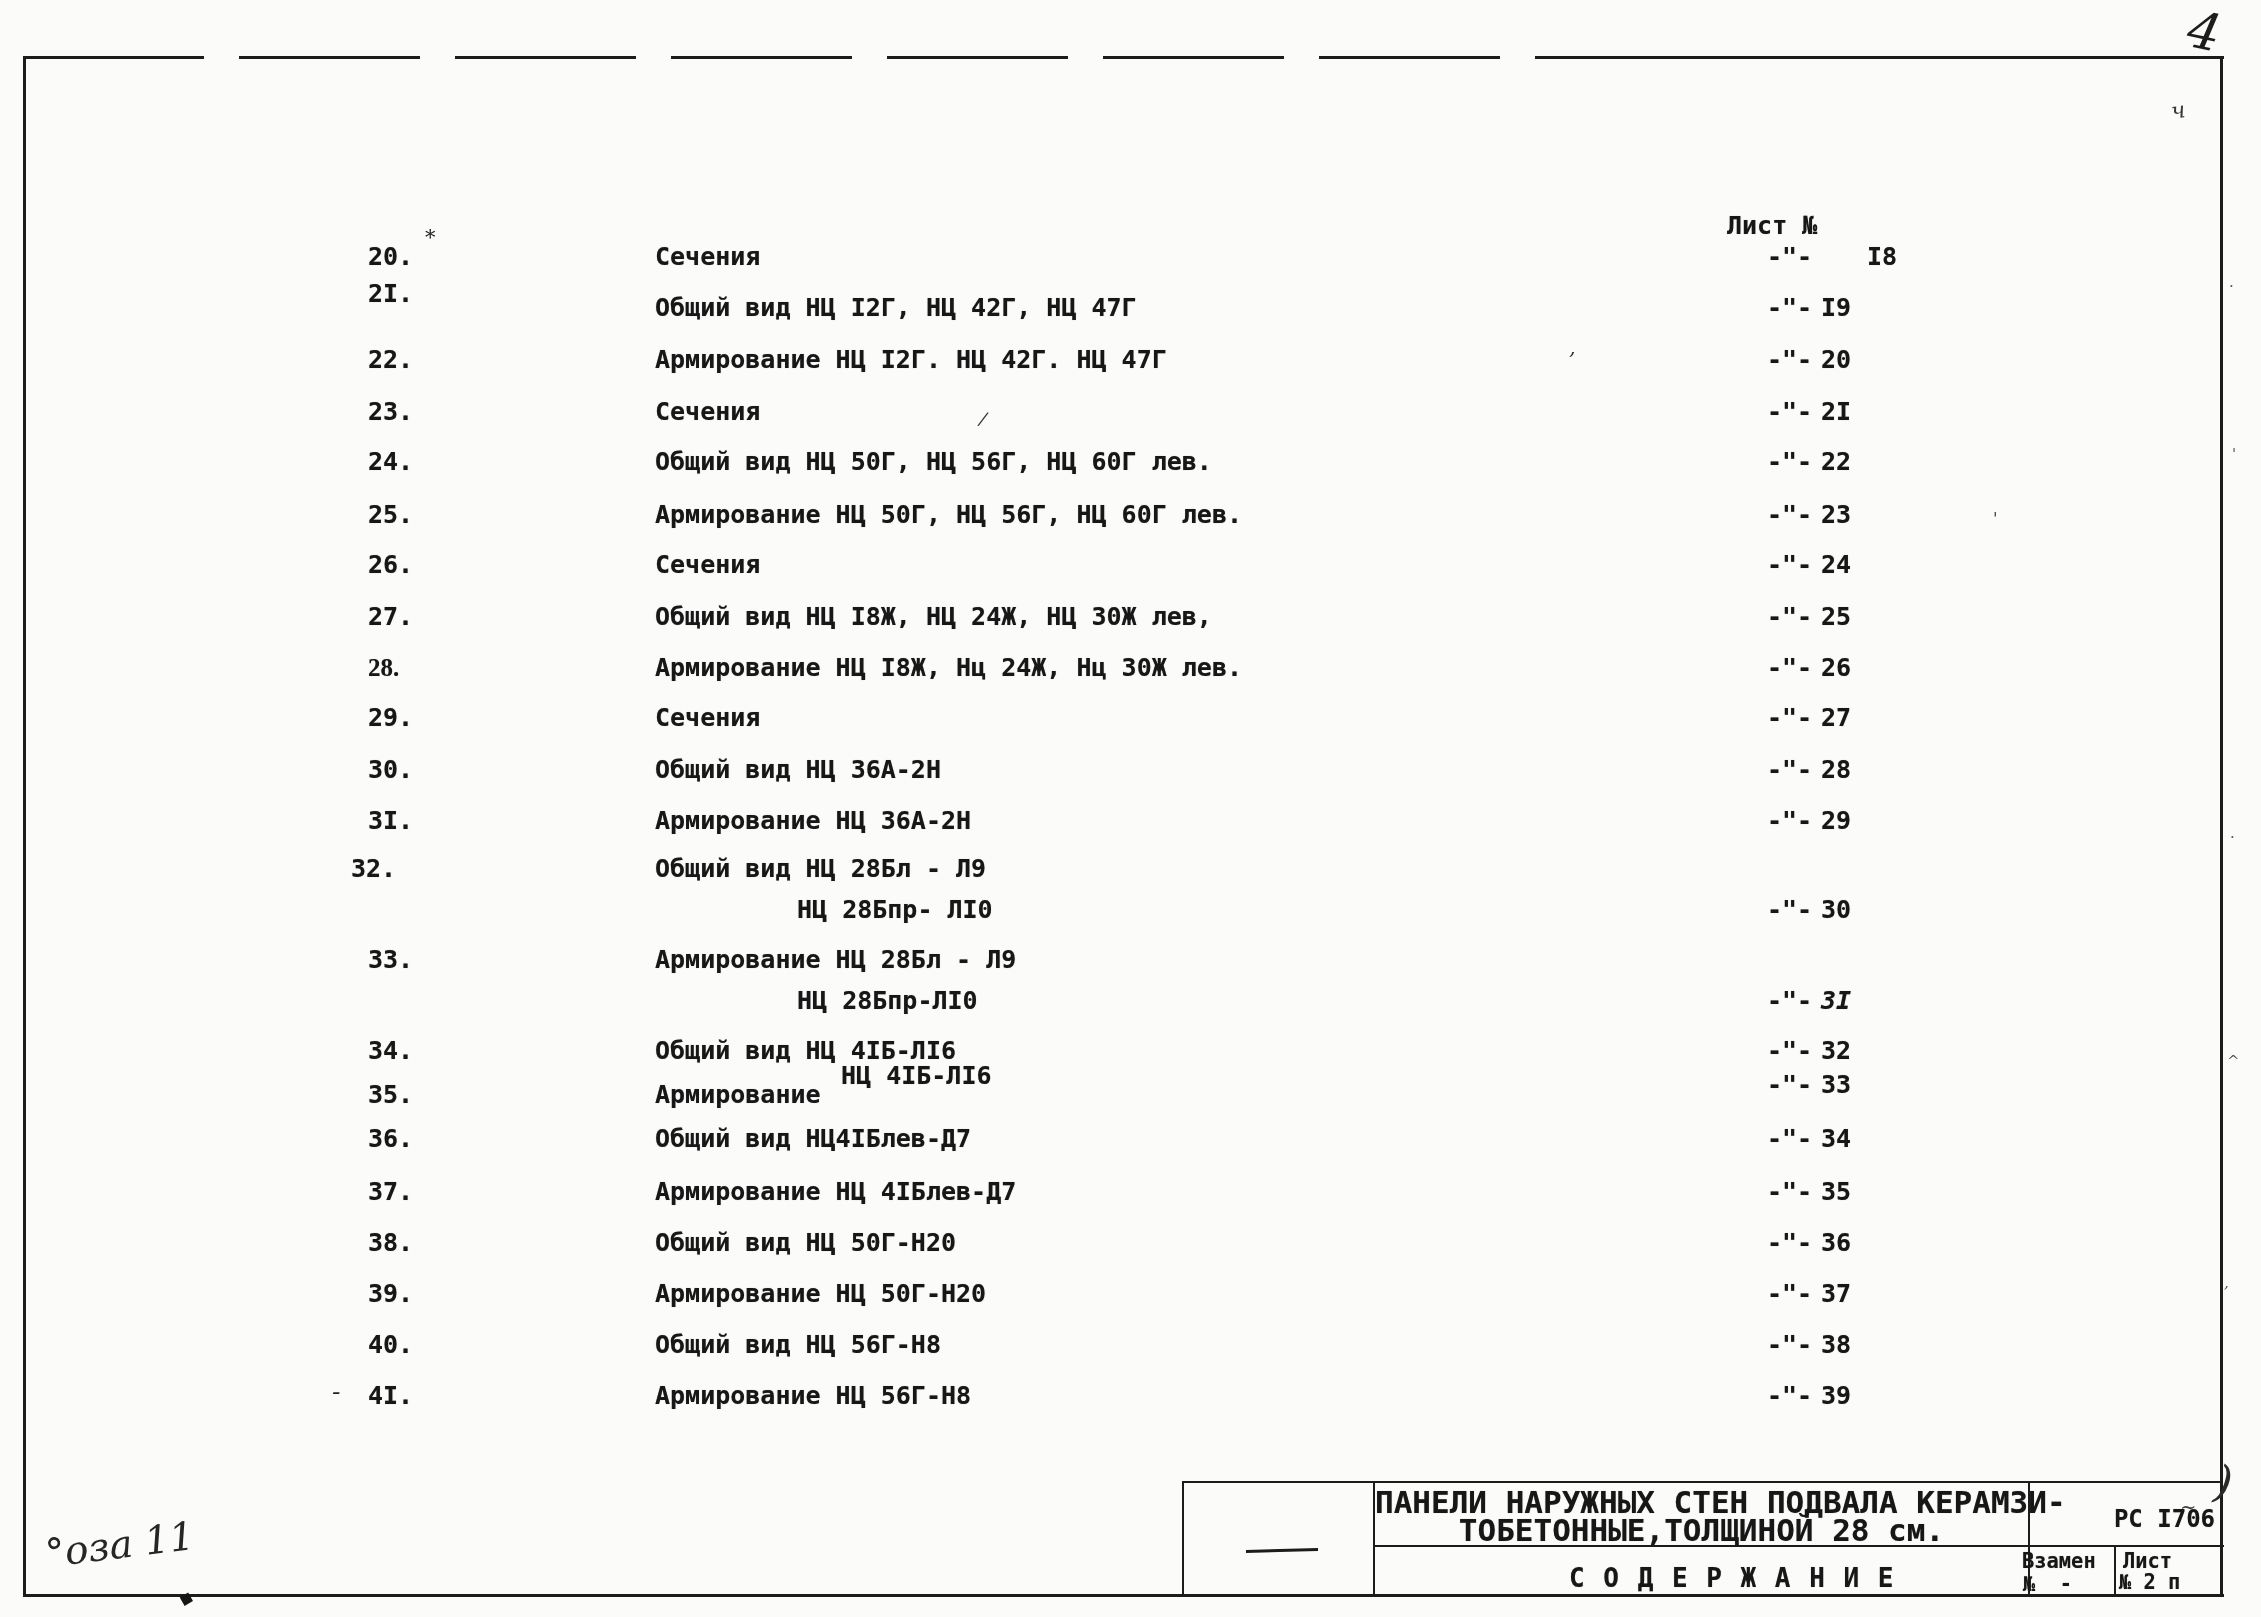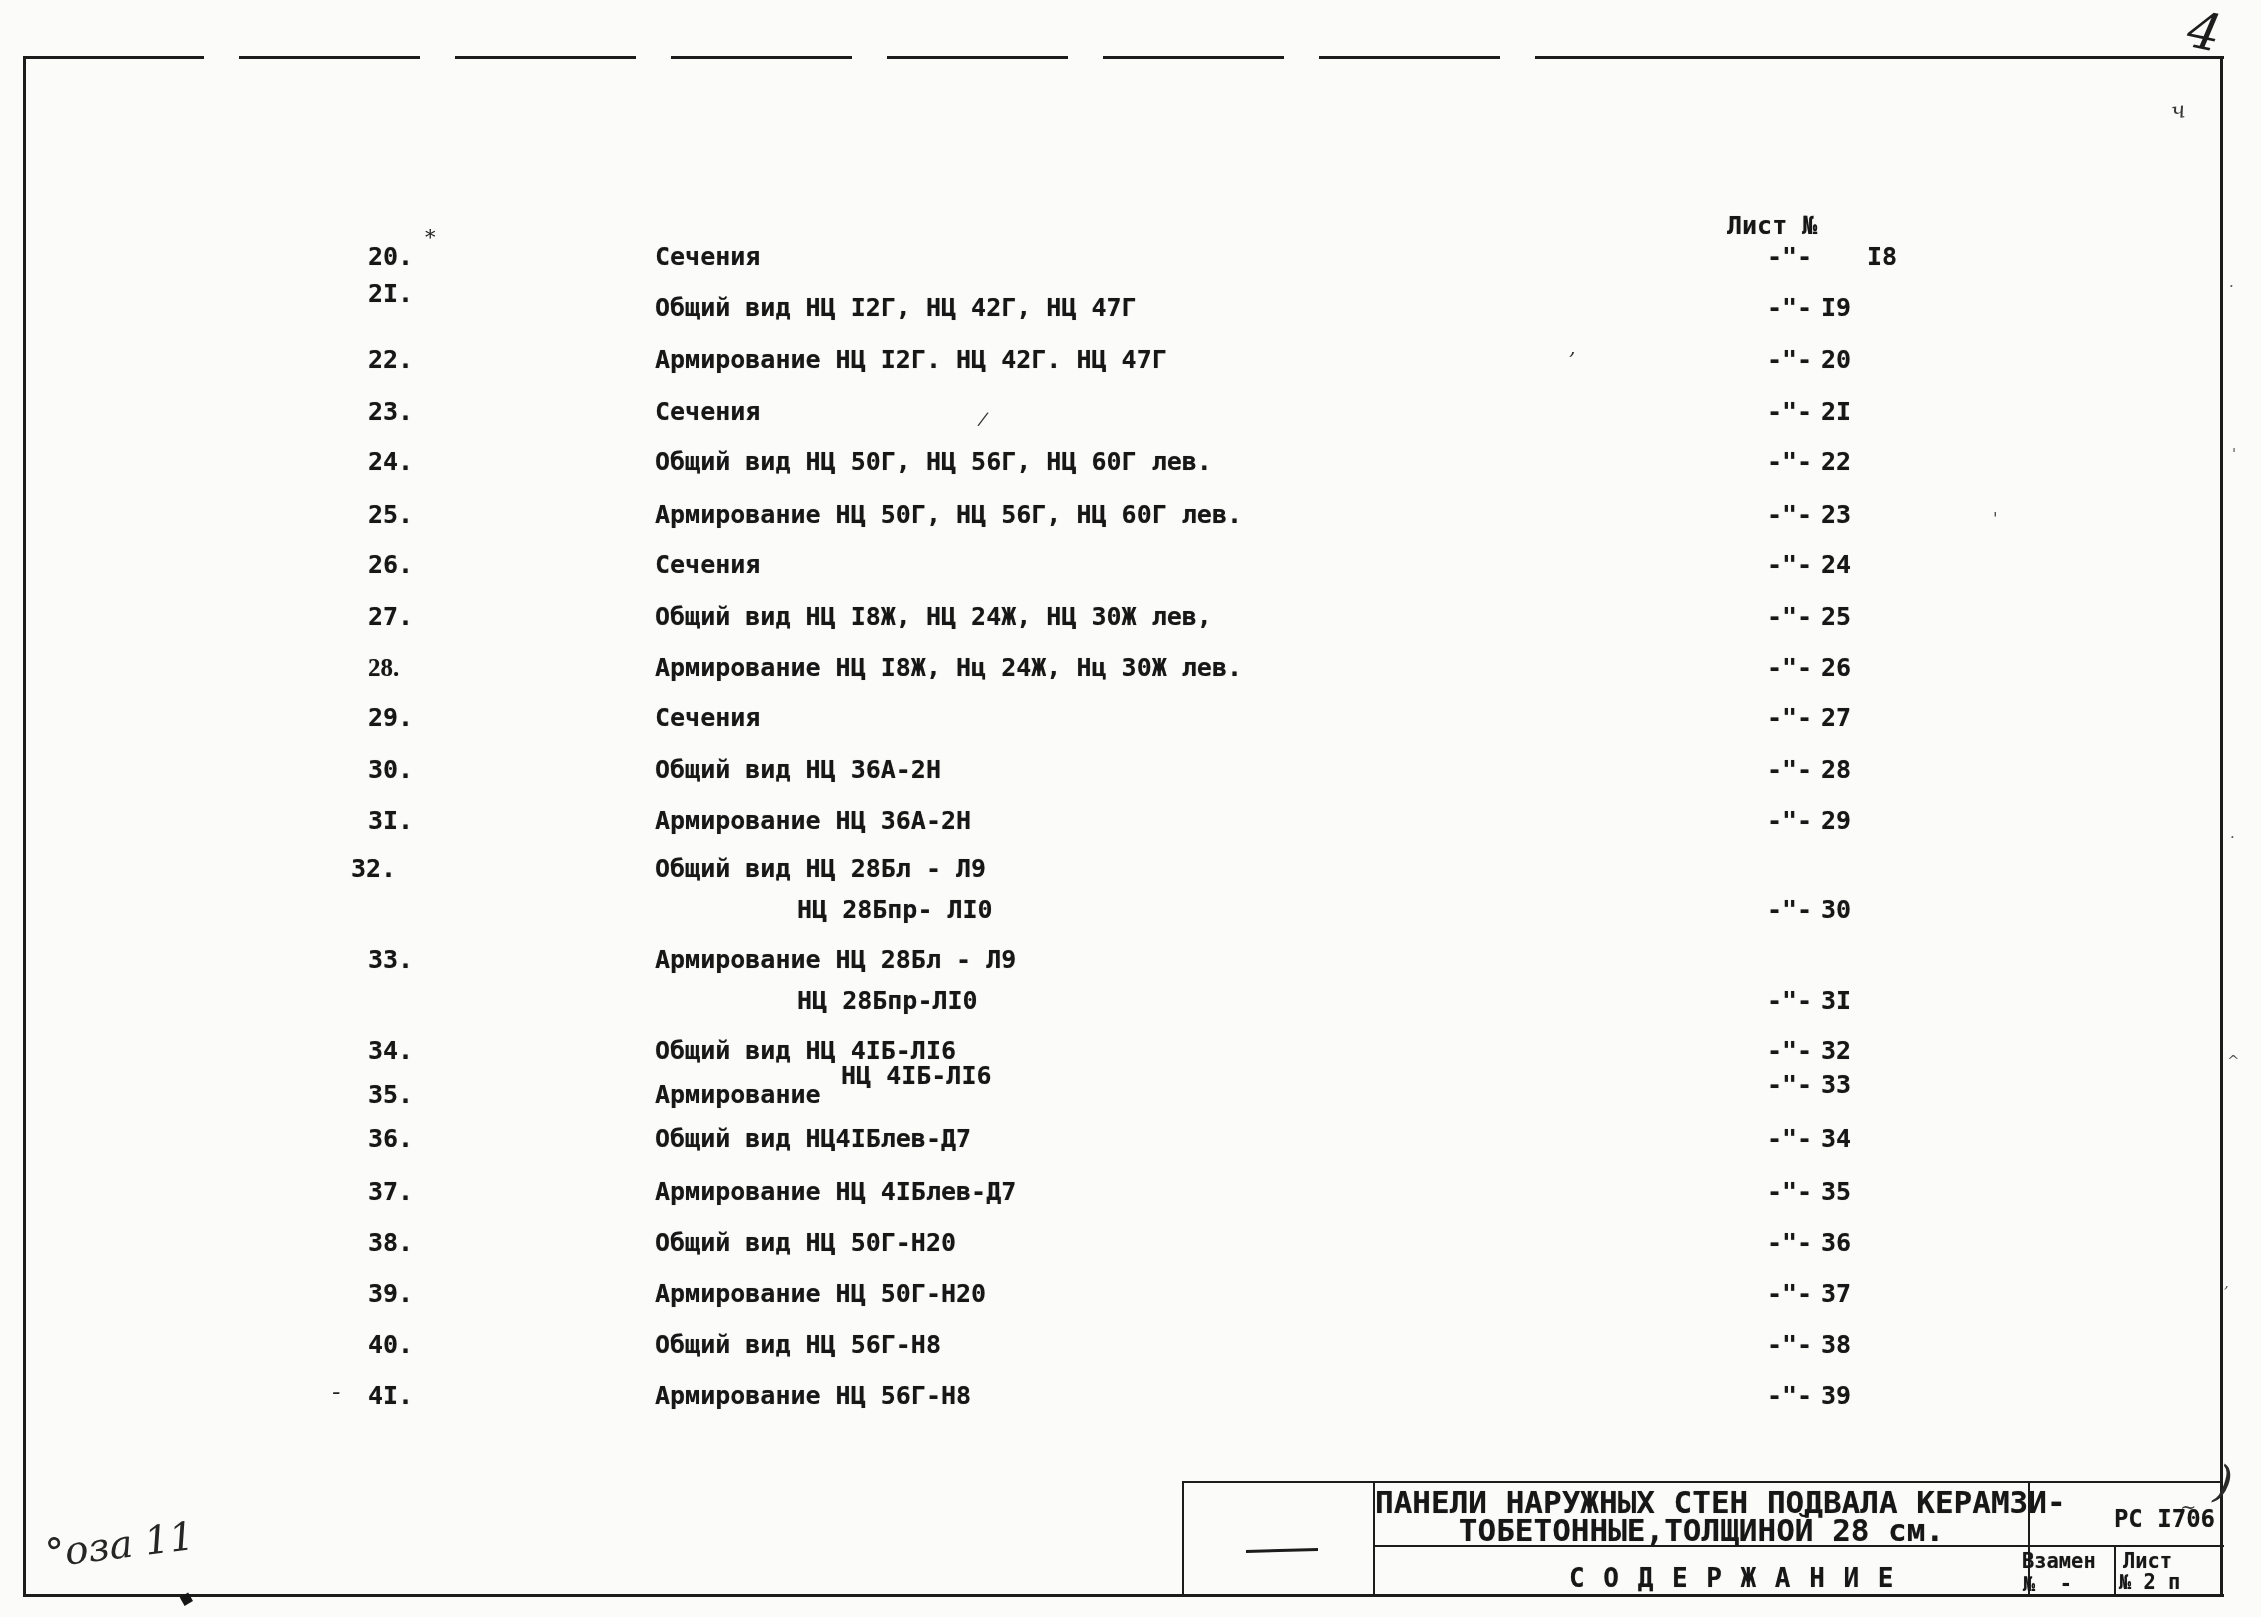--- a/index.html
+++ b/index.html
@@ -114,21 +114,21 @@
         <div class="t row-text" style="left: 655px; top: 855px;">Общий вид НЦ 28Бл - Л9</div>
         <div class="t row-text" style="left: 797px; top: 896px;">НЦ 28Бпр- ЛI0</div>
         <div class="t row-text" style="left: 1767px; top: 896px;">-"-</div>
         <div class="t row-text" style="left: 1821px; top: 896px;">30</div>
       </div>
       <div>
         <div class="t row-text" style="left: 368px; top: 946px;">33.</div>
         <div class="t row-text" style="left: 655px; top: 946px;">Армирование НЦ 28Бл - Л9</div>
         <div class="t row-text" style="left: 797px; top: 987px;">НЦ 28Бпр-ЛI0</div>
         <div class="t row-text" style="left: 1767px; top: 987px;">-"-</div>
-        <div class="t row-text" style="left: 1821px; top: 987px;">3I</div>
+        <div class="t row-text" style="left: 1821px; top: 987px; font-style: italic;">3I</div>
       </div>
       <div>
         <div class="t row-text" style="left: 368px; top: 1037px;">34.</div>
         <div class="t row-text" style="left: 655px; top: 1037px;">Общий вид НЦ 4IБ-ЛI6</div>
         <div class="t row-text" style="left: 1767px; top: 1037px;">-"-</div>
         <div class="t row-text" style="left: 1821px; top: 1037px;">32</div>
       </div>
       <div>
         <div class="t row-text" style="left: 368px; top: 1081px;">35.</div>
         <div class="t row-text" style="left: 655px; top: 1081px;">Армирование</div>

